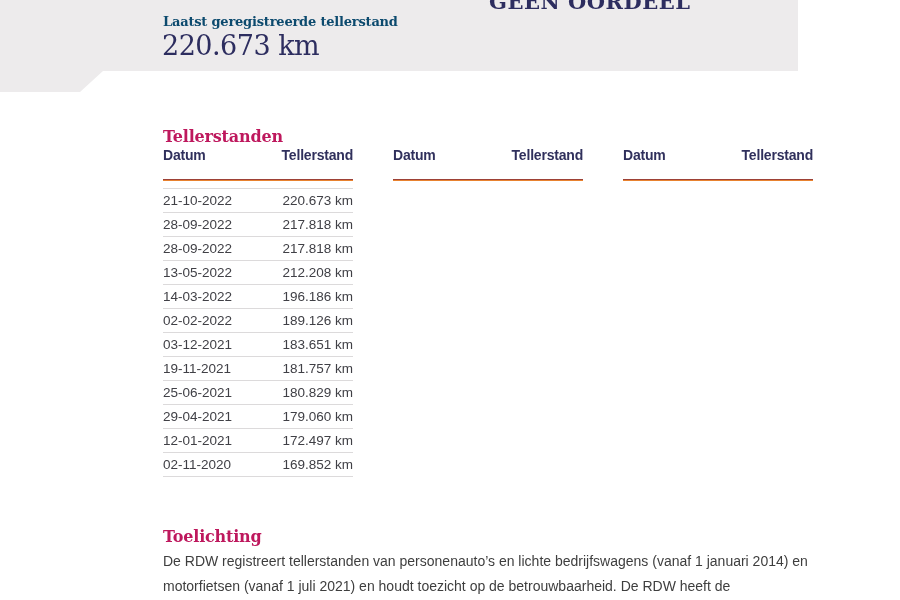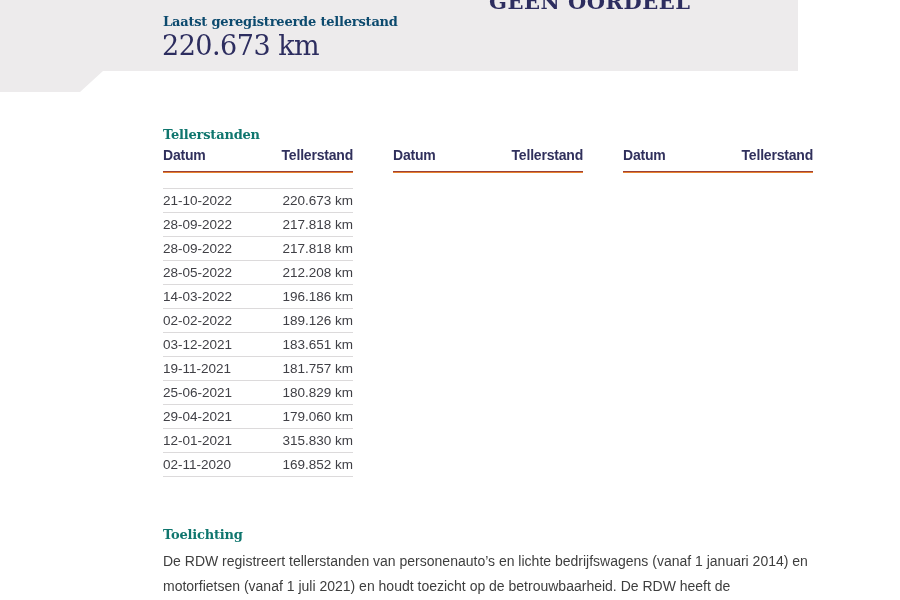--- a/index.html
+++ b/index.html
@@ -67,50 +67,50 @@
     color: #2d2d5f;
     z-index: 1;
     white-space: nowrap;
   }
   .section-title {
     position: absolute;
     left: 163px;
     margin: 0;
     font-family: "DejaVu Serif", serif;
     font-weight: bold;
-    font-size: 13px;
+    font-size: 16px;
     letter-spacing: -0.2px;
-    color: #0f766e;
+    color: #be185d;
     white-space: nowrap;
   }
   .title-tellerstanden { top: 127px; }
   .title-toelichting  { top: 527px; }
 
   .groups {
     position: absolute;
     top: 147px;
     left: 163px;
     display: flex;
     gap: 40px;
   }
   .group { width: 190px; }
   .group-header {
     display: flex;
     justify-content: space-between;
     align-items: baseline;
-    padding-bottom: 8px;
+    padding-bottom: 16px;
     border-bottom: 1px solid #9d4136;
     box-shadow: 0 1px 0 0 #e8822f;
     font-weight: bold;
     font-size: 14px;
     color: #30305c;
     letter-spacing: -0.2px;
   }
   .rows {
-    margin-top: 16px;
+    margin-top: 8px;
     border-top: 1px solid #dcdadb;
   }
   .row {
     height: 23px;
     display: flex;
     justify-content: space-between;
     align-items: center;
     border-bottom: 1px solid #dcdadb;
     font-size: 13.5px;
     color: #404046;
@@ -154,21 +154,21 @@
         </div>
         <div class="row">
           <span>28-09-2022</span>
           <span>217.818 km</span>
         </div>
         <div class="row">
           <span>28-09-2022</span>
           <span>217.818 km</span>
         </div>
         <div class="row">
-          <span>28-05-2022</span>
+          <span>13-05-2022</span>
           <span>212.208 km</span>
         </div>
         <div class="row">
           <span>14-03-2022</span>
           <span>196.186 km</span>
         </div>
         <div class="row">
           <span>02-02-2022</span>
           <span>189.126 km</span>
         </div>
@@ -183,21 +183,21 @@
         <div class="row">
           <span>25-06-2021</span>
           <span>180.829 km</span>
         </div>
         <div class="row">
           <span>29-04-2021</span>
           <span>179.060 km</span>
         </div>
         <div class="row">
           <span>12-01-2021</span>
-          <span>315.830 km</span>
+          <span>172.497 km</span>
         </div>
         <div class="row">
           <span>02-11-2020</span>
           <span>169.852 km</span>
         </div>
       </div>
     </div>
 
     <div class="group">
       <div class="group-header">

